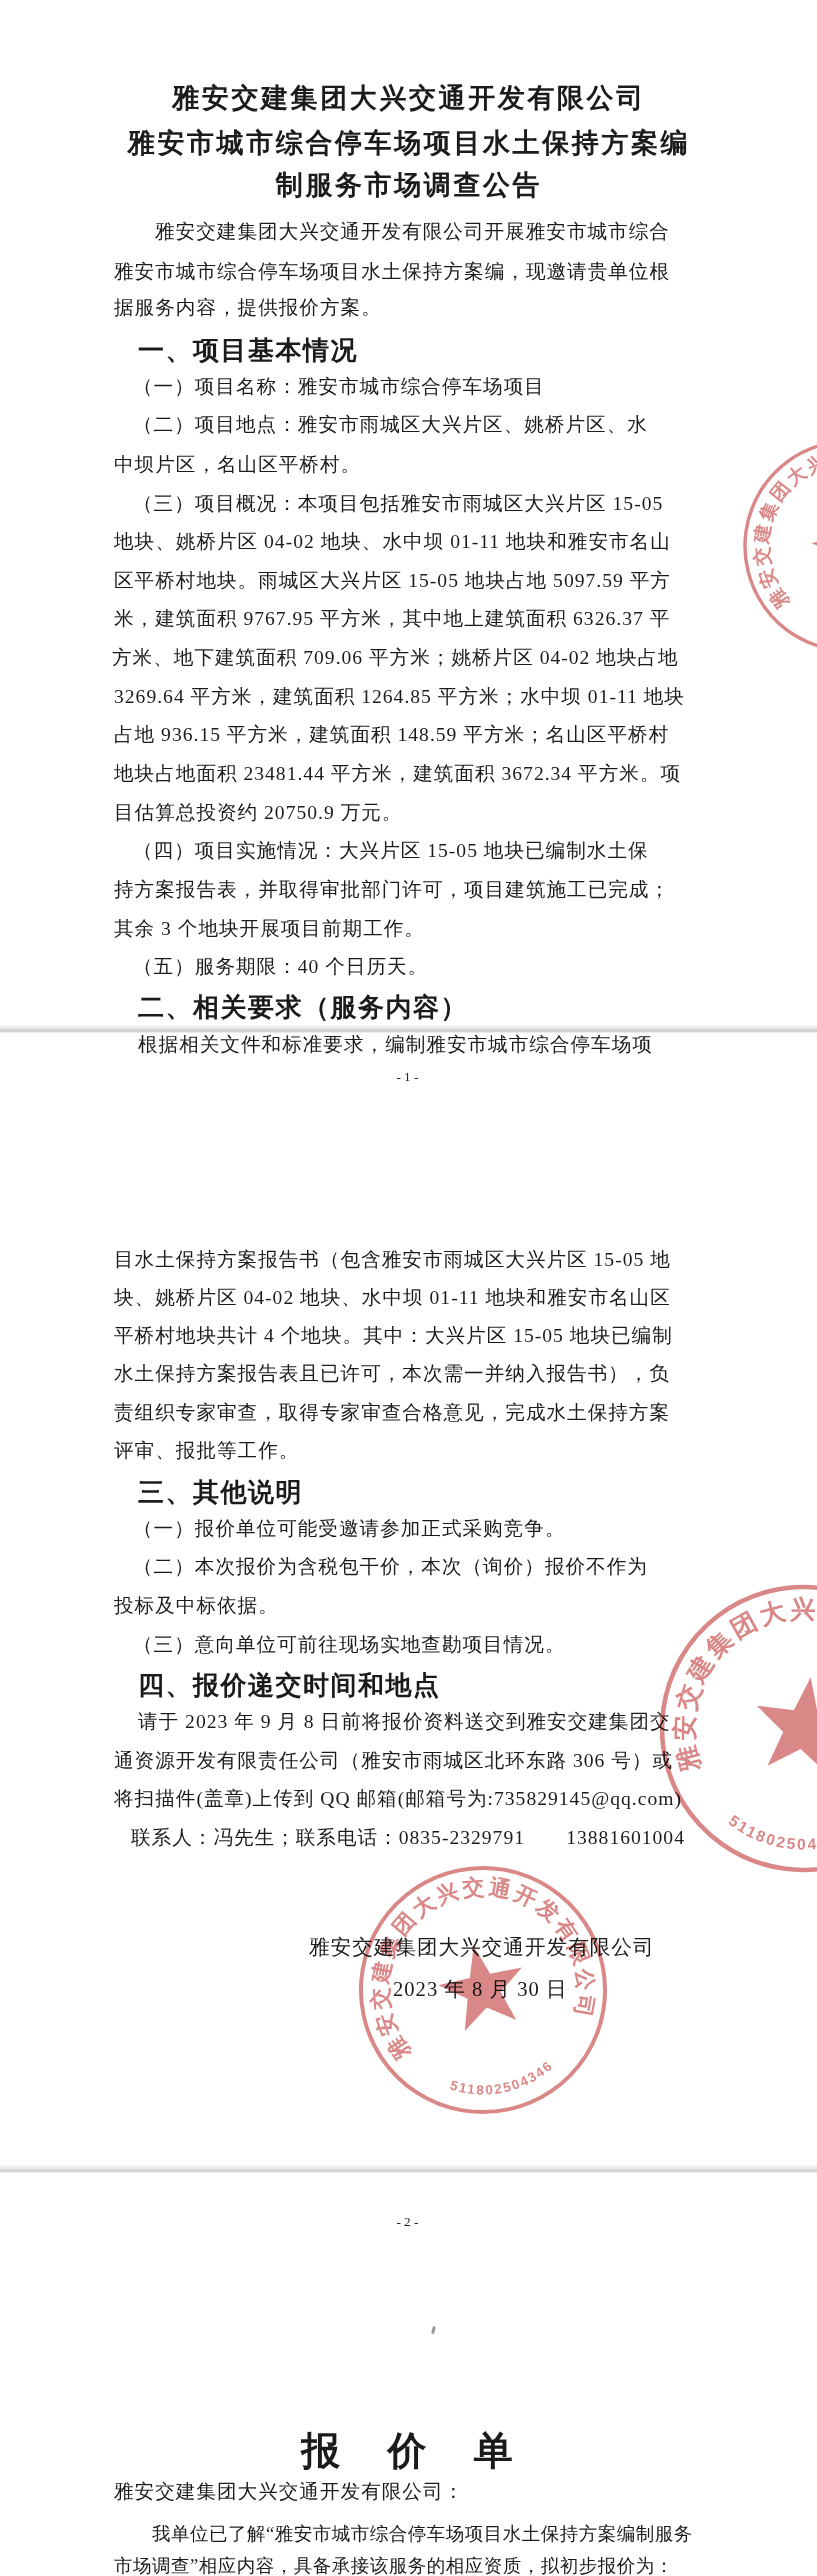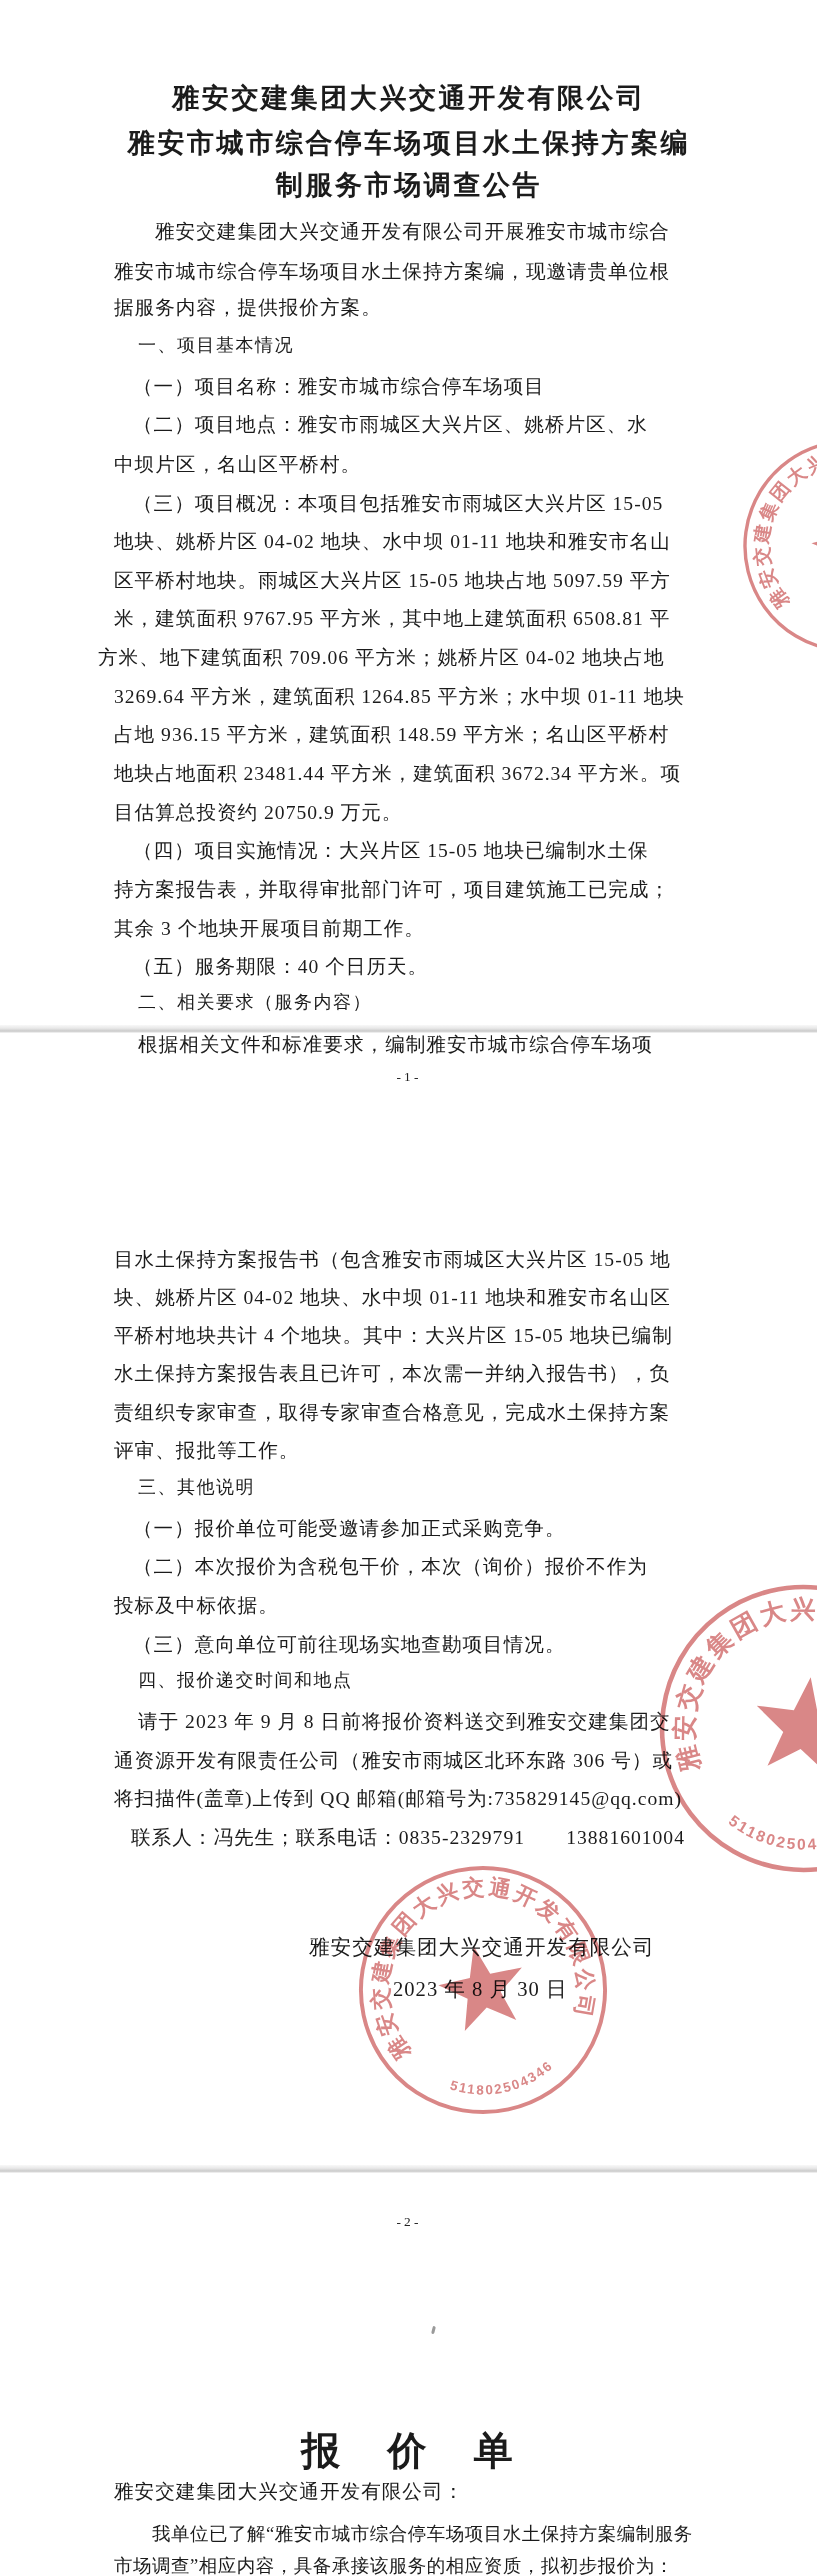--- a/index.html
+++ b/index.html
@@ -5,21 +5,21 @@
   html,body{margin:0;padding:0;}
   body{
     position:relative;
     width:818px;height:3467px;
     background:#ffffff;
     overflow:hidden;
     font-family:"Liberation Serif","DejaVu Serif",serif;
     color:#1b1b1b;
   }
   .l{position:absolute;white-space:nowrap;font-size:19.6px;letter-spacing:1px;line-height:1.1;color:#1b1b1b;}
-  .h{font-family:"Liberation Sans","DejaVu Sans",sans-serif;font-weight:400;font-size:18px;letter-spacing:1.5px;}
+  .h{font-family:"Liberation Sans","DejaVu Sans",sans-serif;font-weight:700;font-size:26px;letter-spacing:1.5px;}
   .c{left:0;width:818px;text-align:center;}
   .bigtitle{font-size:27px;font-weight:700;letter-spacing:2.6px;font-family:"Liberation Serif","DejaVu Serif",serif;}
   .s36{font-size:18.5px;letter-spacing:0.5px;}
   .ft{font-size:13.4px;letter-spacing:3.1px;color:#222;}
   .sig{font-size:20.6px;letter-spacing:1px;}
   .pagebreak{
     position:absolute;left:0;width:818px;height:6.7px;
     background:linear-gradient(to bottom,#f8f8f8 0%,#e9e9e9 45%,#cccccc 85%,#d9d9d9 100%);
     border-bottom:0.5px solid #ececec;
   }
@@ -38,22 +38,22 @@
   <div class="l" style="left:155px;top:221px">雅安交建集团大兴交通开发有限公司开展雅安市城市综合</div>
   <div class="l" style="left:114px;top:261px">雅安市城市综合停车场项目水土保持方案编，现邀请贵单位根</div>
   <div class="l" style="left:114px;top:297px">据服务内容，提供报价方案。</div>
   <div class="l h" style="left:138px;top:336px">一、项目基本情况</div>
   <div class="l" style="left:133px;top:376px">（一）项目名称：雅安市城市综合停车场项目</div>
   <div class="l" style="left:133px;top:414px">（二）项目地点：雅安市雨城区大兴片区、姚桥片区、水</div>
   <div class="l" style="left:114px;top:454px">中坝片区，名山区平桥村。</div>
   <div class="l" style="left:133px;top:493px">（三）项目概况：本项目包括雅安市雨城区大兴片区 15-05</div>
   <div class="l" style="left:114px;top:531px">地块、姚桥片区 04-02 地块、水中坝 01-11 地块和雅安市名山</div>
   <div class="l" style="left:114px;top:570px">区平桥村地块。雨城区大兴片区 15-05 地块占地 5097.59 平方</div>
-  <div class="l" style="left:114px;top:608px">米，建筑面积 9767.95 平方米，其中地上建筑面积 6508.81 平</div>
-  <div class="l" style="left:98px;top:647px">方米、地下建筑面积 709.06 平方米；姚桥片区 04-02 地块占地</div>
+  <div class="l" style="left:114px;top:608px">米，建筑面积 9767.95 平方米，其中地上建筑面积 6326.37 平</div>
+  <div class="l" style="left:112px;top:647px">方米、地下建筑面积 709.06 平方米；姚桥片区 04-02 地块占地</div>
   <div class="l" style="left:114px;top:686px">3269.64 平方米，建筑面积 1264.85 平方米；水中坝 01-11 地块</div>
   <div class="l" style="left:114px;top:724px">占地 936.15 平方米，建筑面积 148.59 平方米；名山区平桥村</div>
   <div class="l" style="left:114px;top:763px">地块占地面积 23481.44 平方米，建筑面积 3672.34 平方米。项</div>
   <div class="l" style="left:114px;top:802px">目估算总投资约 20750.9 万元。</div>
   <div class="l" style="left:133px;top:840px">（四）项目实施情况：大兴片区 15-05 地块已编制水土保</div>
   <div class="l" style="left:114px;top:879px">持方案报告表，并取得审批部门许可，项目建筑施工已完成；</div>
   <div class="l" style="left:114px;top:918px">其余 3 个地块开展项目前期工作。</div>
   <div class="l" style="left:133px;top:956px">（五）服务期限：40 个日历天。</div>
   <div class="l h" style="left:138px;top:993px">二、相关要求（服务内容）</div>
 

